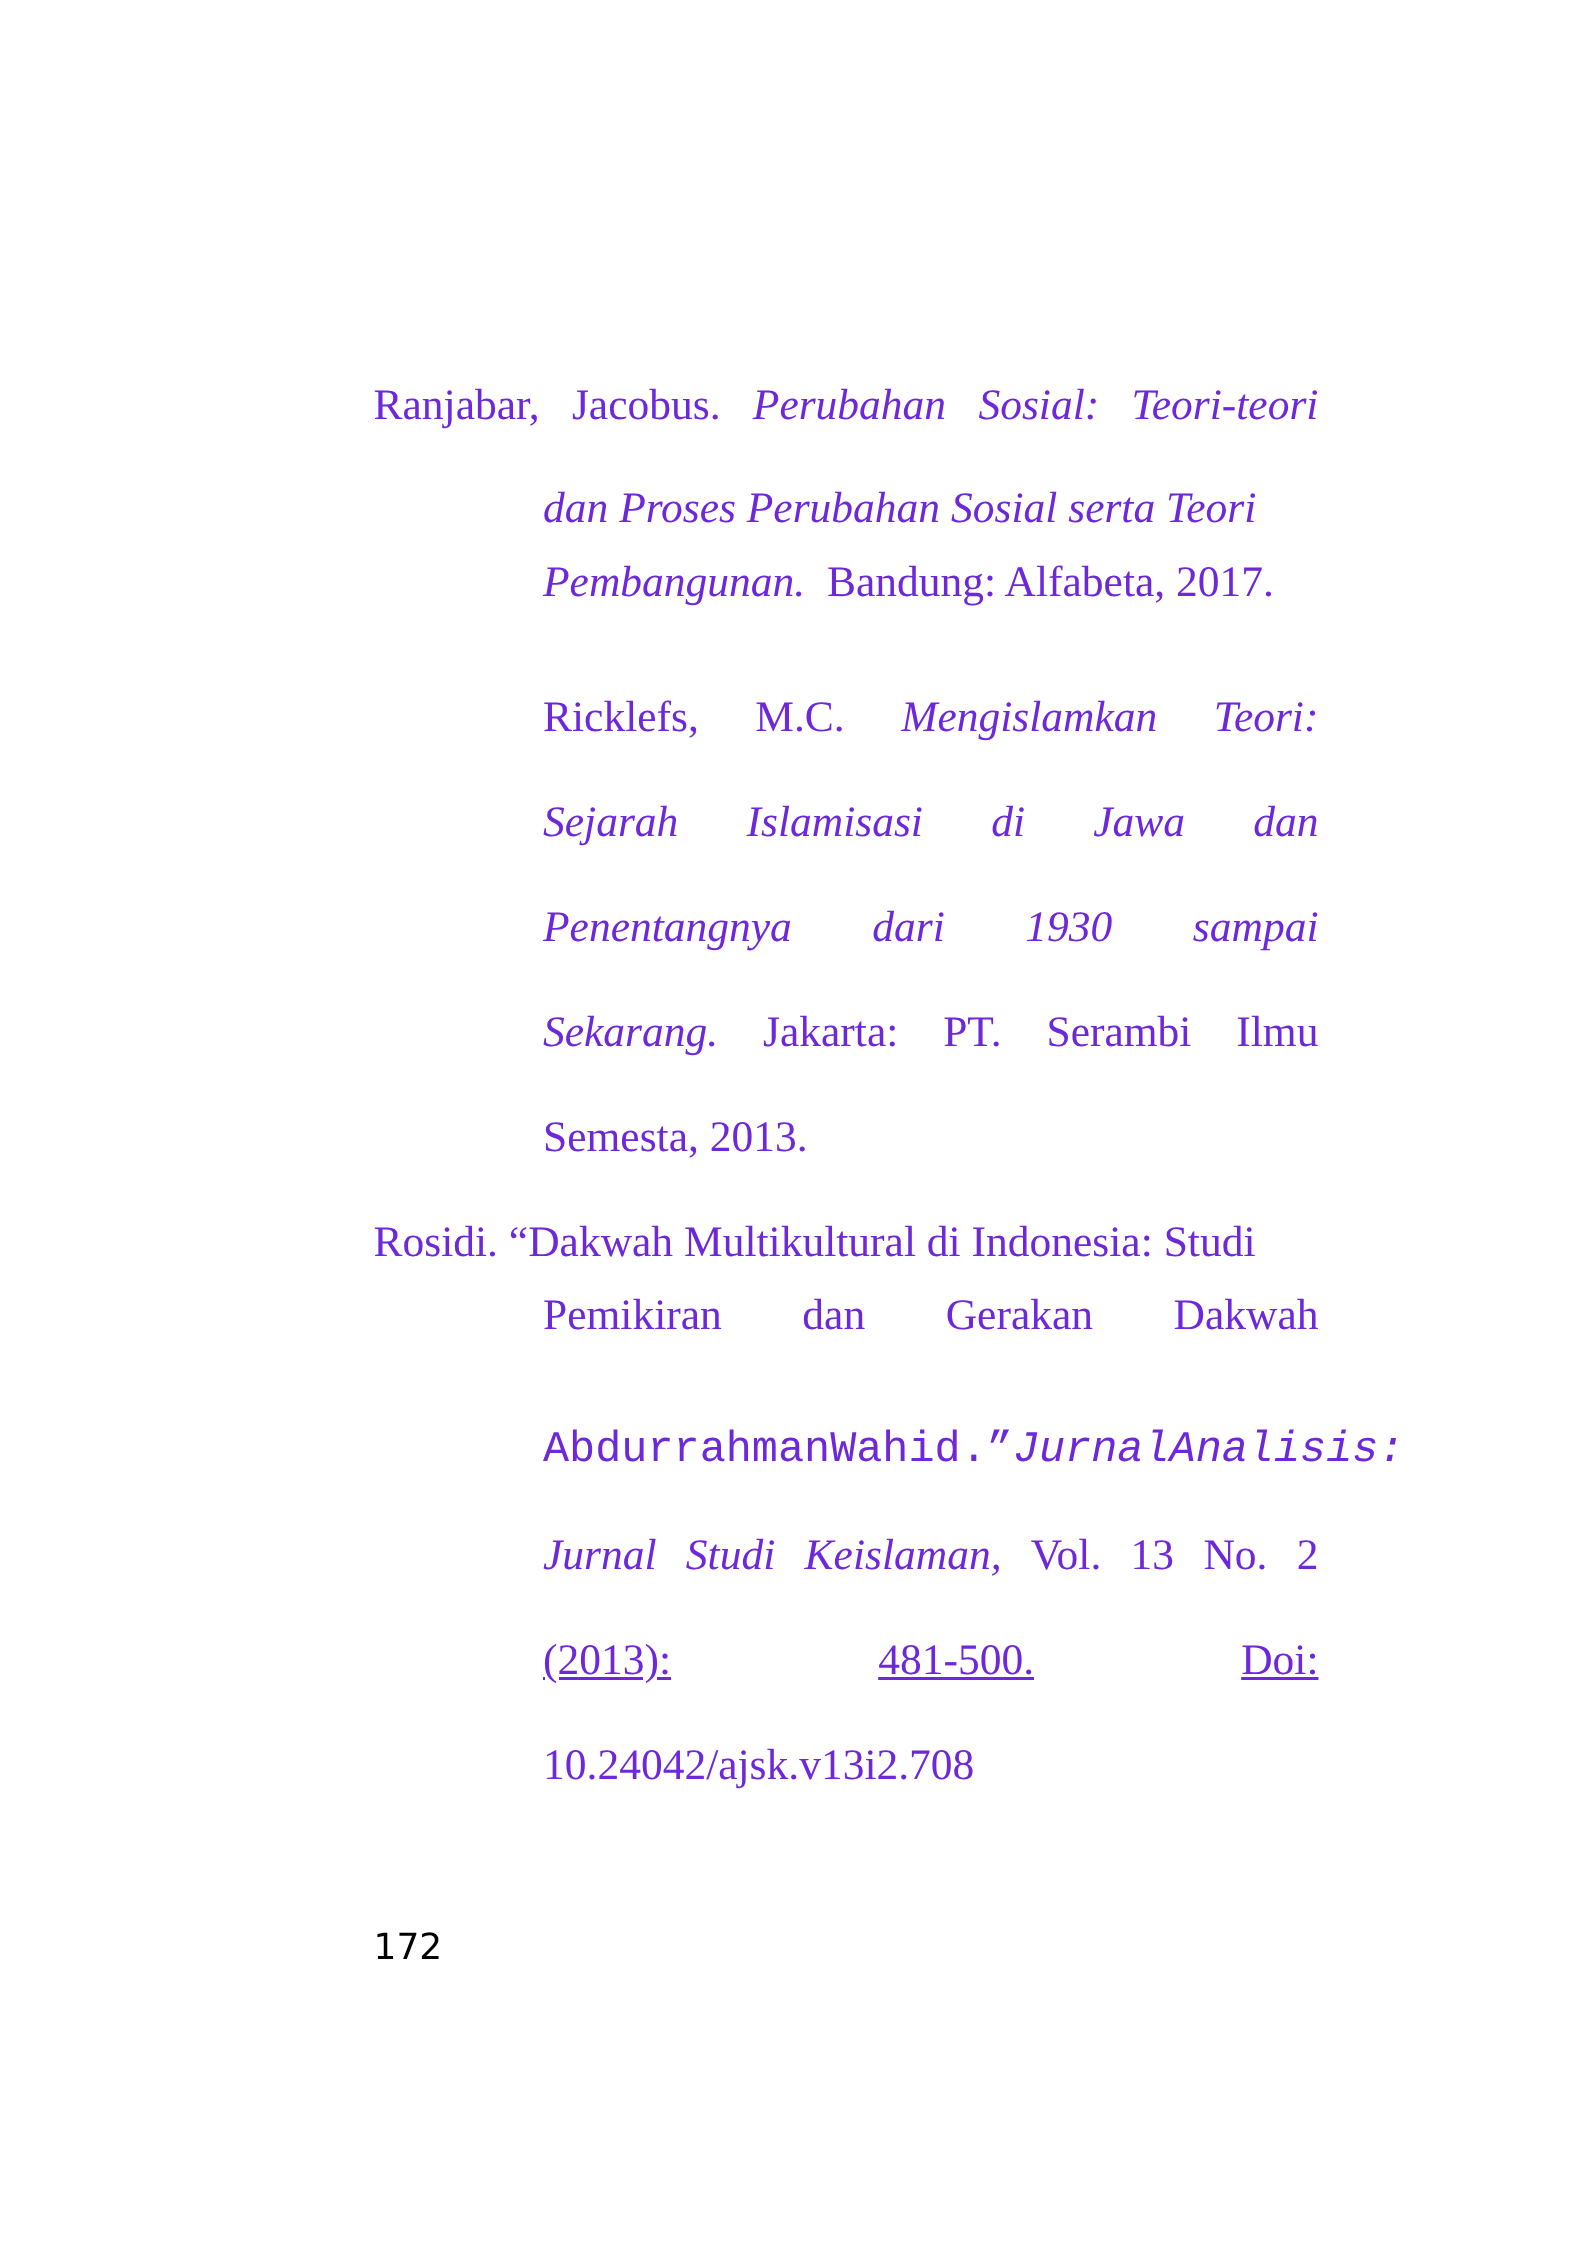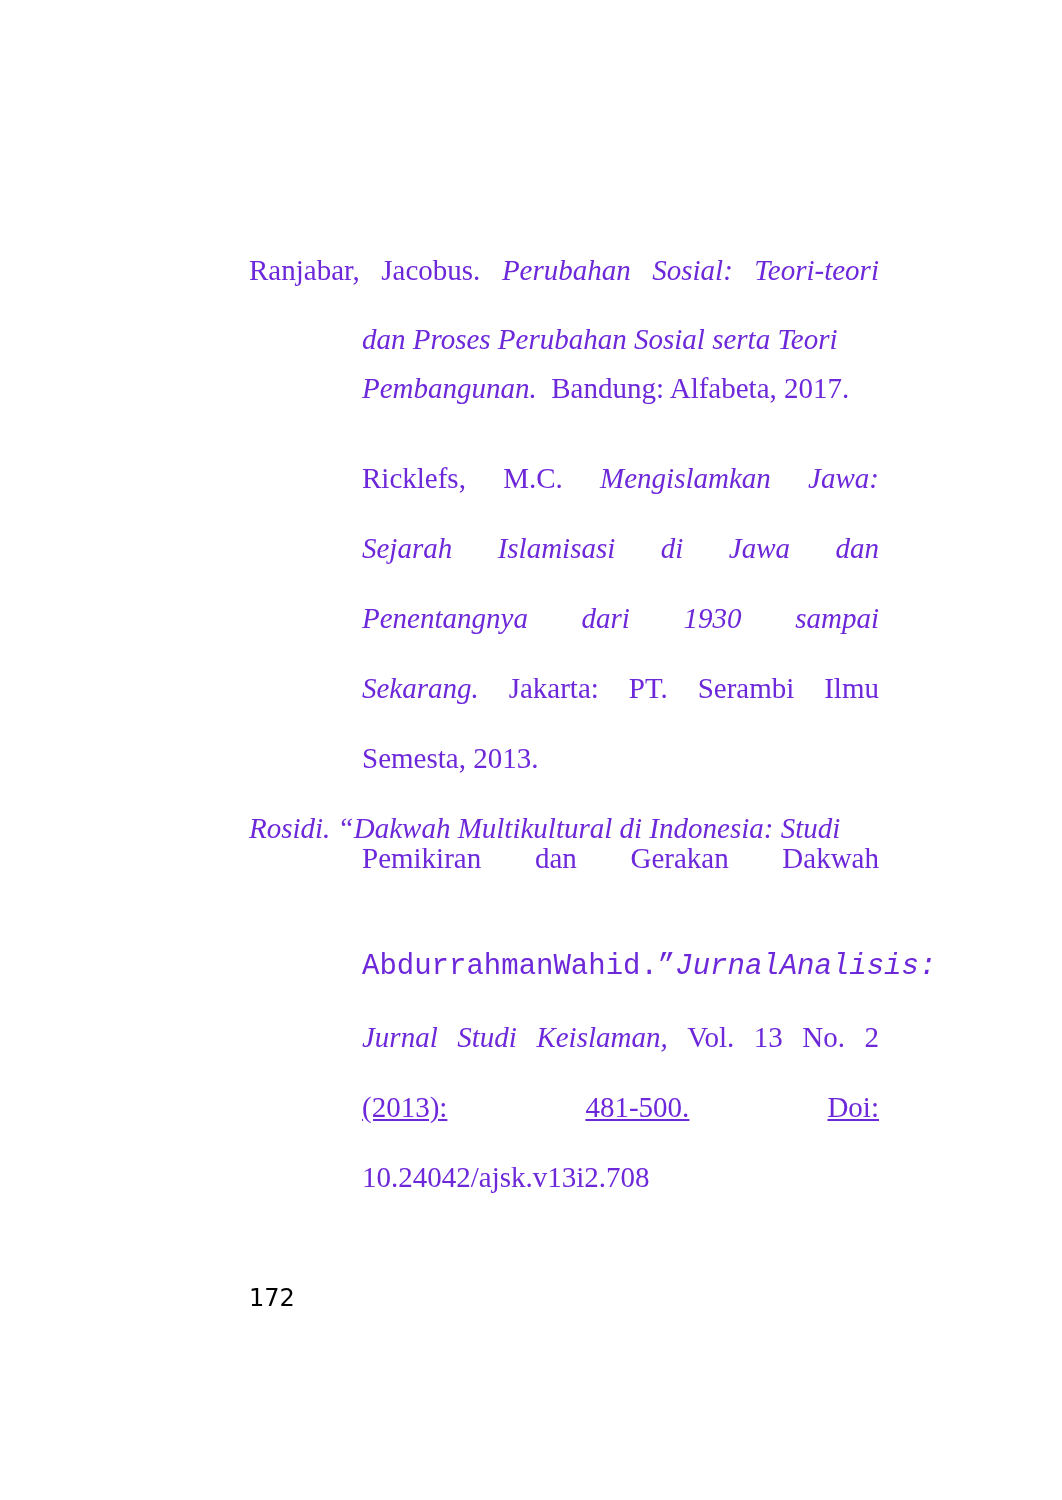--- a/index.html
+++ b/index.html
@@ -66,21 +66,21 @@
       <span class="it">Pembangunan.</span>
       <span style="margin-left: 0.25em;">Bandung: Alfabeta, 2017.</span>
     </div>
   </div>
 
   <div>
     <div class="line cont justify" style="top:460px;align-items:center;">
       <span>Ricklefs,</span>
       <span>M.C.</span>
       <span class="it">Mengislamkan</span>
-      <span class="it">Jawa:</span>
+      <span class="it">Teori:</span>
     </div>
     <div class="line cont justify" style="top:530px;">
       <span class="it">Sejarah</span>
       <span class="it">Islamisasi</span>
       <span class="it">di</span>
       <span class="it">Jawa</span>
       <span class="it">dan</span>
     </div>
     <div class="line cont justify" style="top:600px;">
       <span class="it">Penentangnya</span>
@@ -94,24 +94,24 @@
       <span>PT.</span>
       <span>Serambi</span>
       <span>Ilmu</span>
     </div>
     <div class="line cont" style="top:740px;">
       <span>Semesta, 2013.</span>
     </div>
   </div>
 
   <div>
-    <div class="line first" style="top:810px;font-style:italic;">
+    <div class="line first" style="top:810px;">
       <span>Rosidi. “Dakwah Multikultural di Indonesia: Studi</span>
     </div>
-    <div class="line cont justify" style="top:840px;gap:26px;">
+    <div class="line cont justify" style="top:859px;gap:26px;">
       <span>Pemikiran</span>
       <span>dan</span>
       <span>Gerakan</span>
       <span>Dakwah</span>
     </div>
     <div class="line cont justify" style="top:949px;font-family:Liberation Mono, monospace;">
       <span>Abdurrahman</span>
       <span>Wahid.”</span>
       <span class="it">Jurnal</span>
       <span class="it">Analisis:</span>

